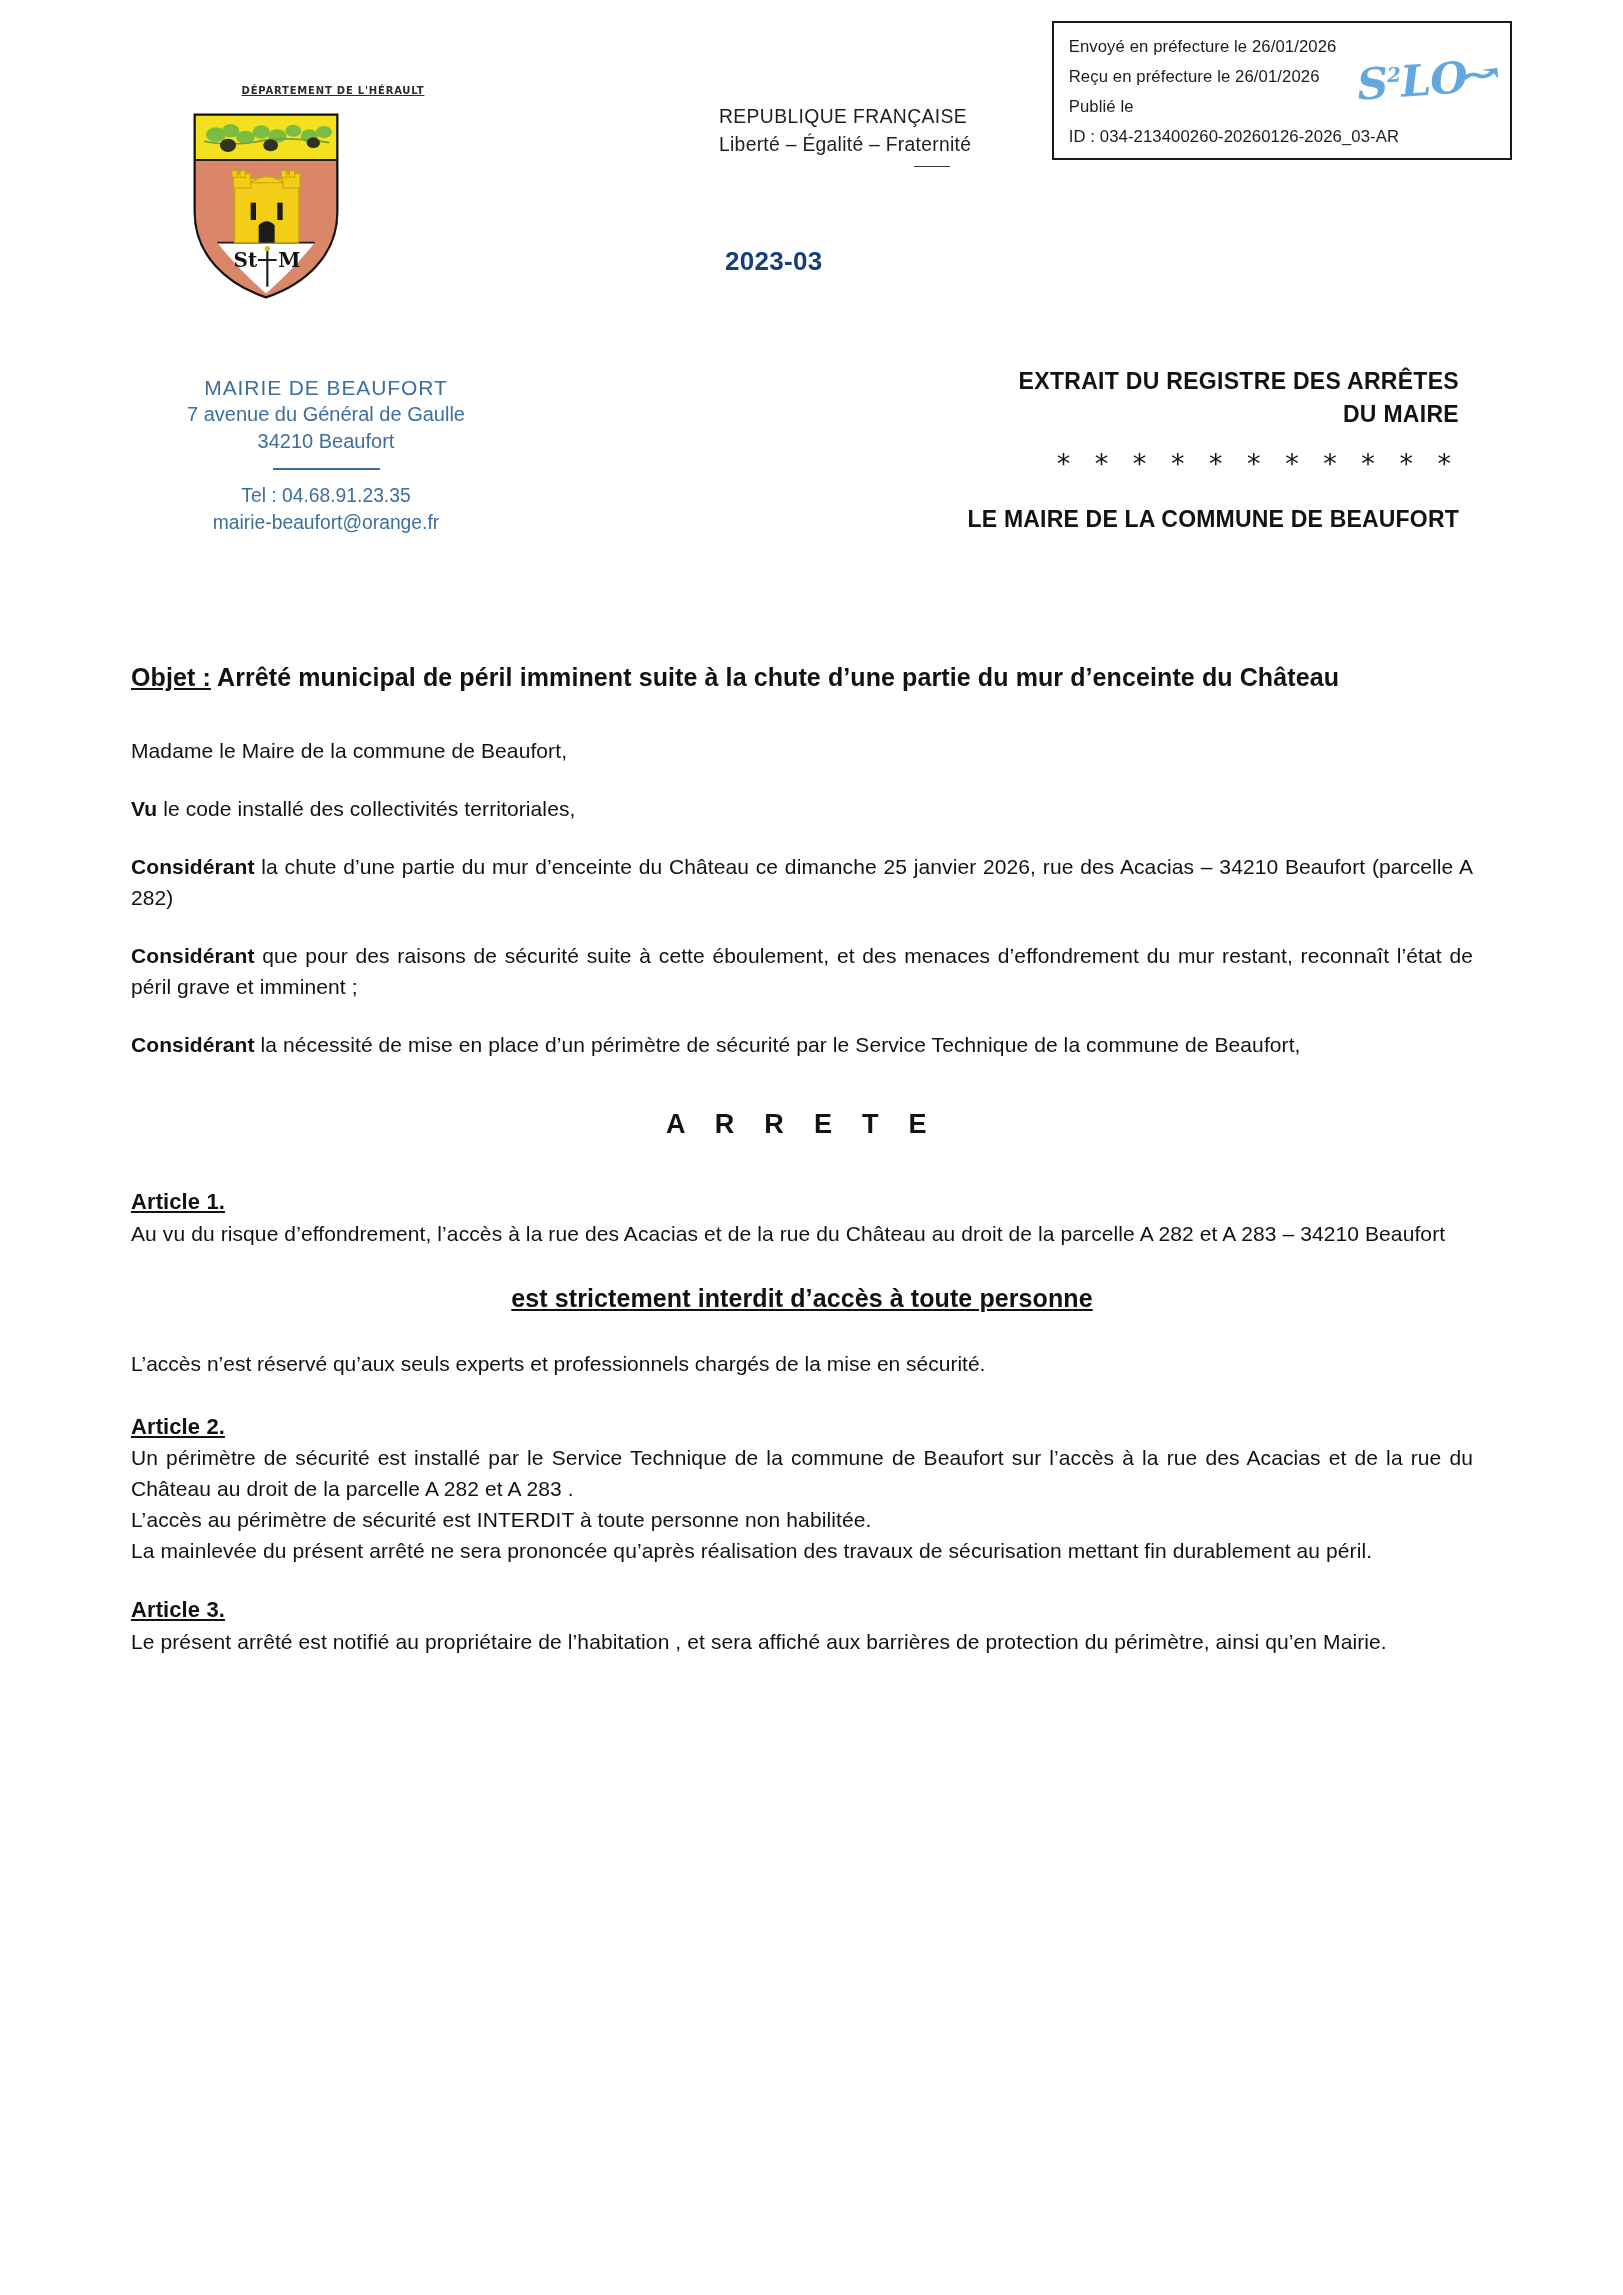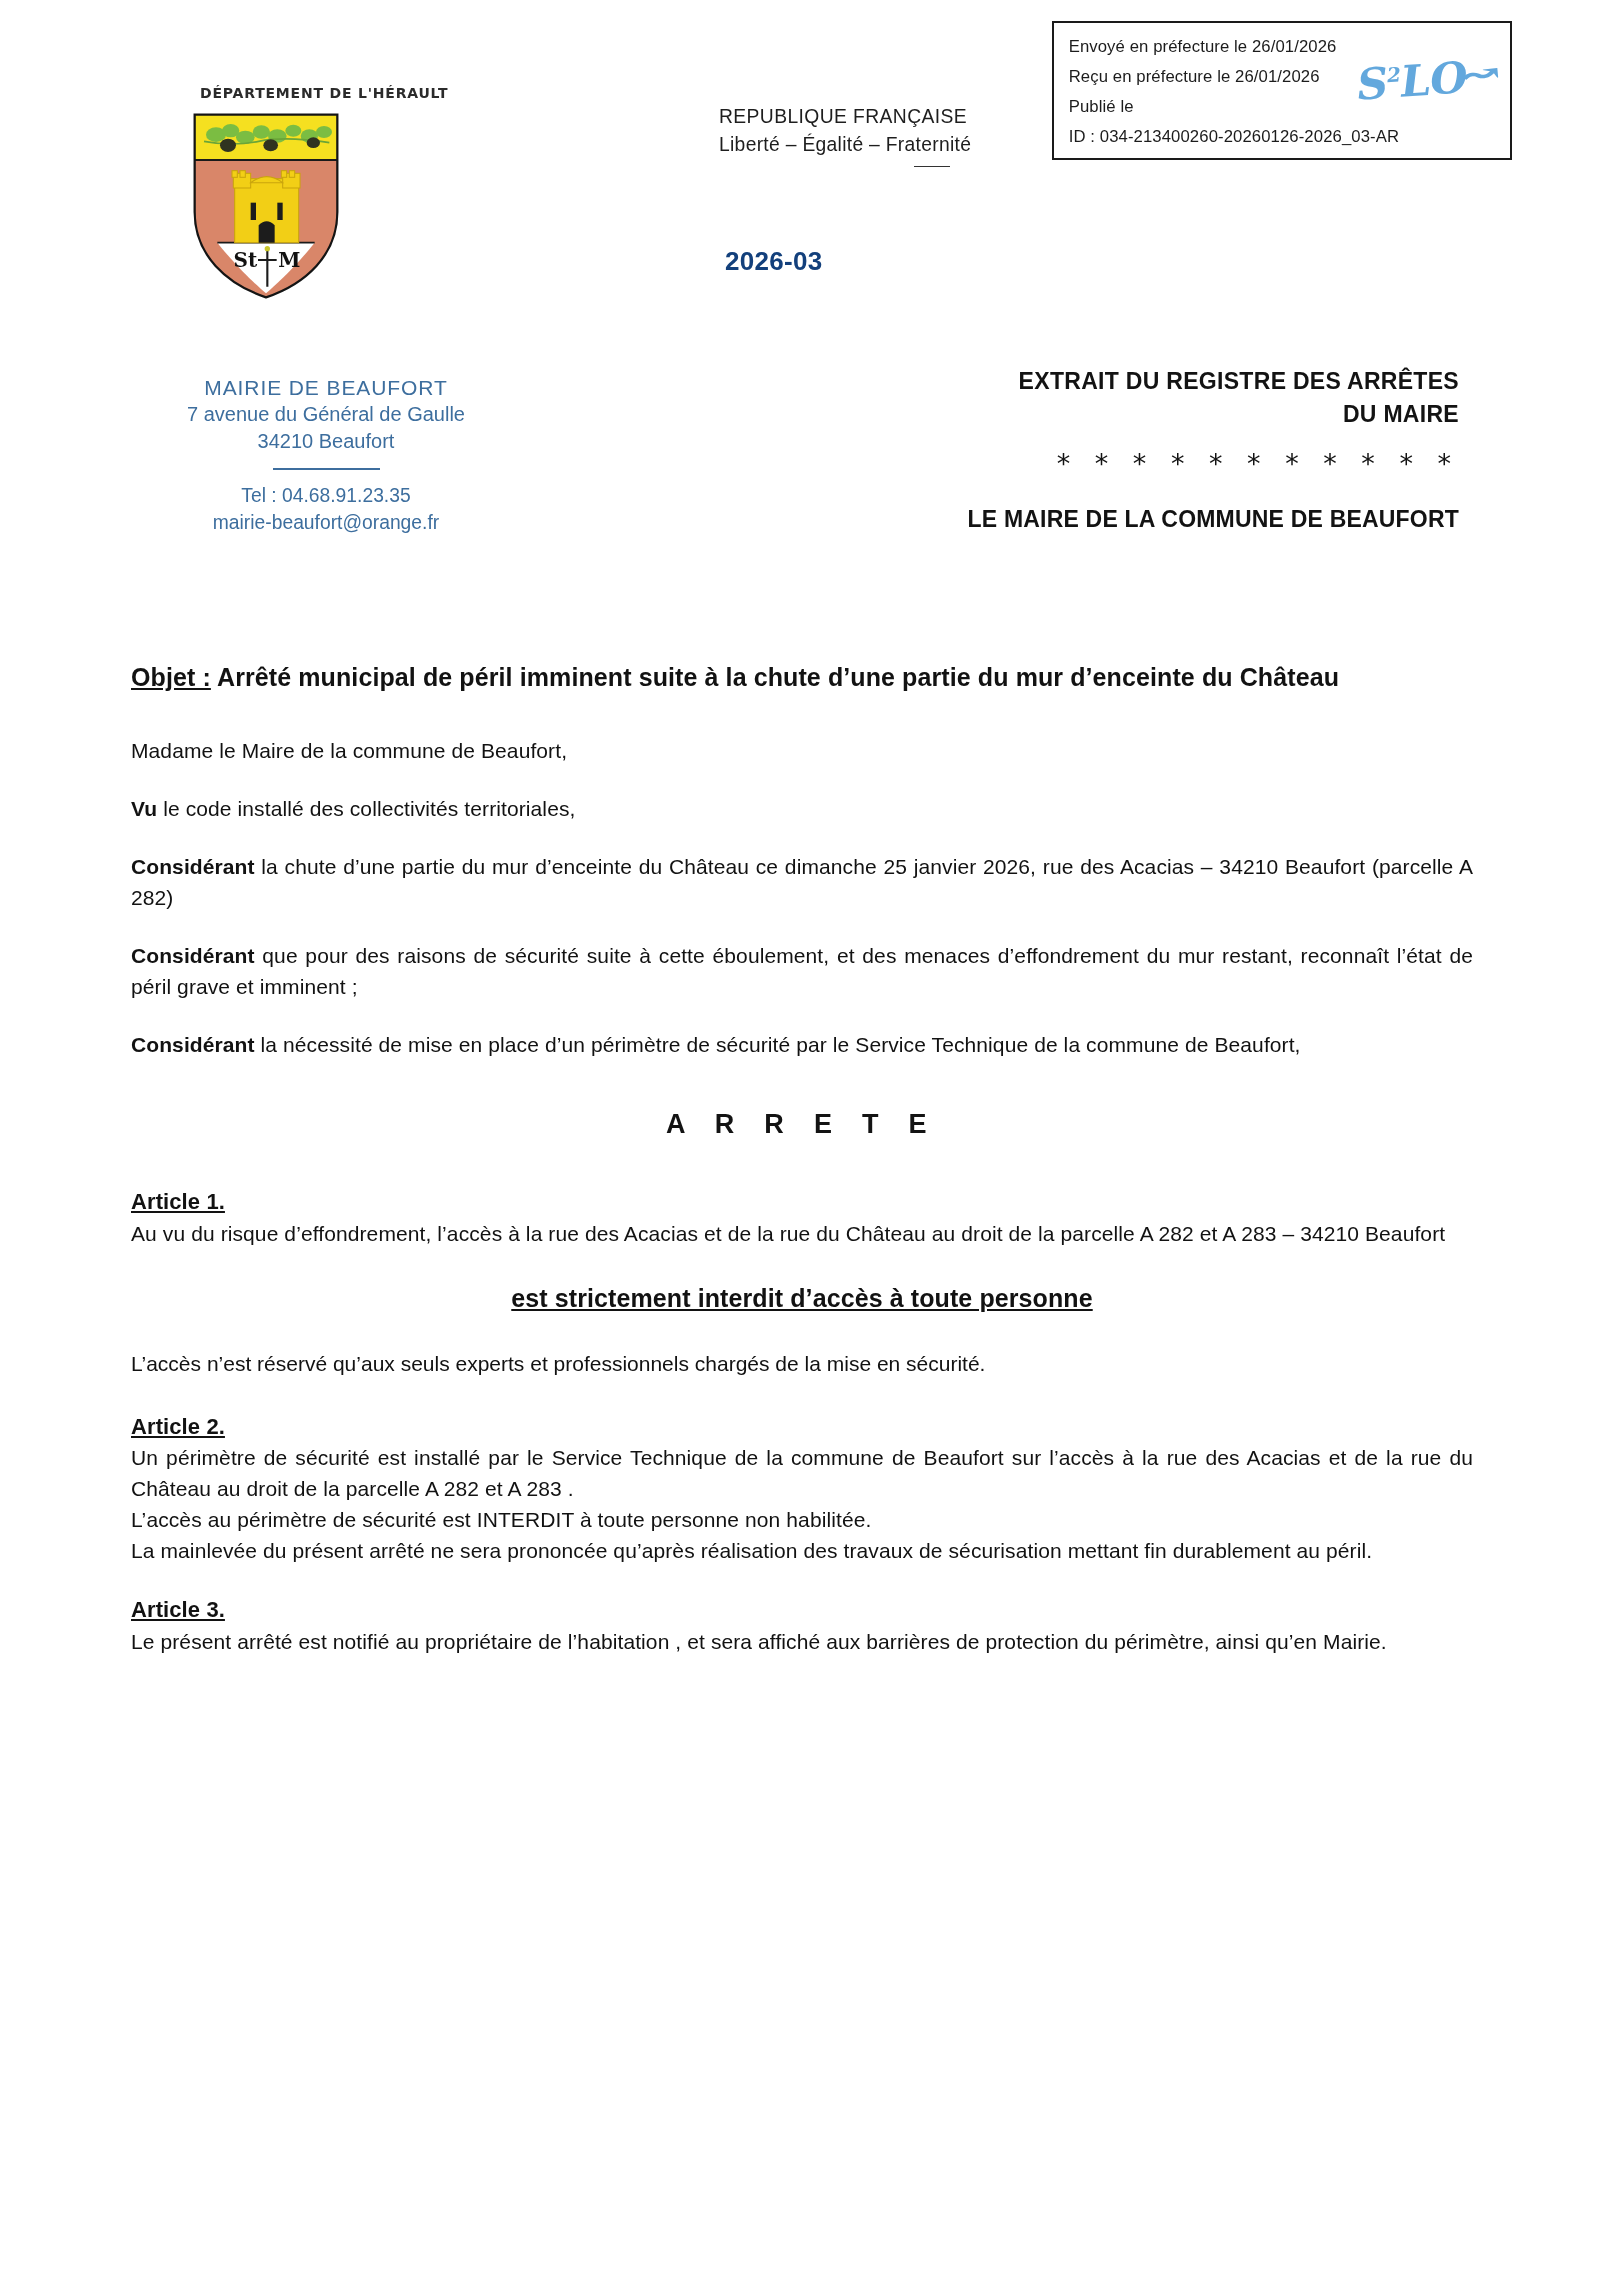--- a/index.html
+++ b/index.html
@@ -63,26 +63,27 @@
     transform: translateY(-5.3px) rotate(-2deg) scaleX(1.5);
     font-size: 32px;
   }
 
   
   .dept-title {
     position: absolute;
     left: 200px;
     top: 85px;
     width: 266px;
-    text-align: left;
+    text-align: center;
     font-family: "DejaVu Sans", sans-serif;
-    font-size: 14px;
+    font-size: 10px;
     font-weight: bold;
     letter-spacing: 0.8px;
     color: #2b2b2b;
+    text-decoration: underline;
   }
   .crest {
     position: absolute;
     left: 192px;
     top: 112px;
     width: 148px;
     height: 188px;
   }
   .mairie-block {
     position: absolute;
@@ -329,21 +330,21 @@
     <div class="mairie-contact">Tel : 04.68.91.23.35</div>
     <div class="mairie-contact">mairie-beaufort@orange.fr</div>
   </div>
 
   <div class="republic">
     <div class="rf">REPUBLIQUE FRANÇAISE</div>
     <div class="devise">Liberté  –  Égalité  –  Fraternité</div>
     <div class="republic-rule"></div>
   </div>
 
-  <div class="ref-number">2026-03</div>
+  <div class="ref-number">2023-03</div>
 
   <div class="registre">
     <div>EXTRAIT DU REGISTRE DES ARRÊTES</div>
     <div>DU MAIRE</div>
   </div>
   <div class="asterisks">* * * * * * * * * * *</div>
   <div class="le-maire">LE MAIRE DE LA COMMUNE DE BEAUFORT</div>
 
   <div class="body-area">
 

